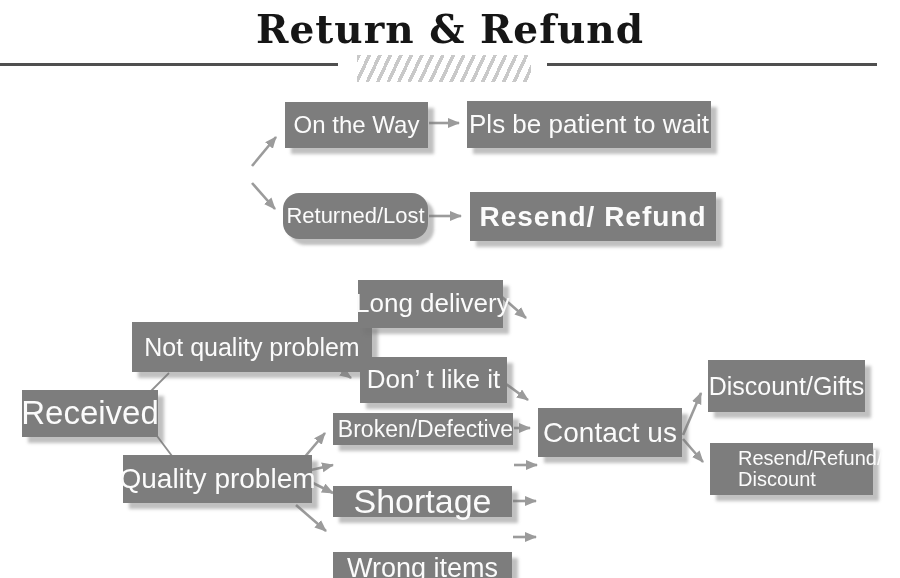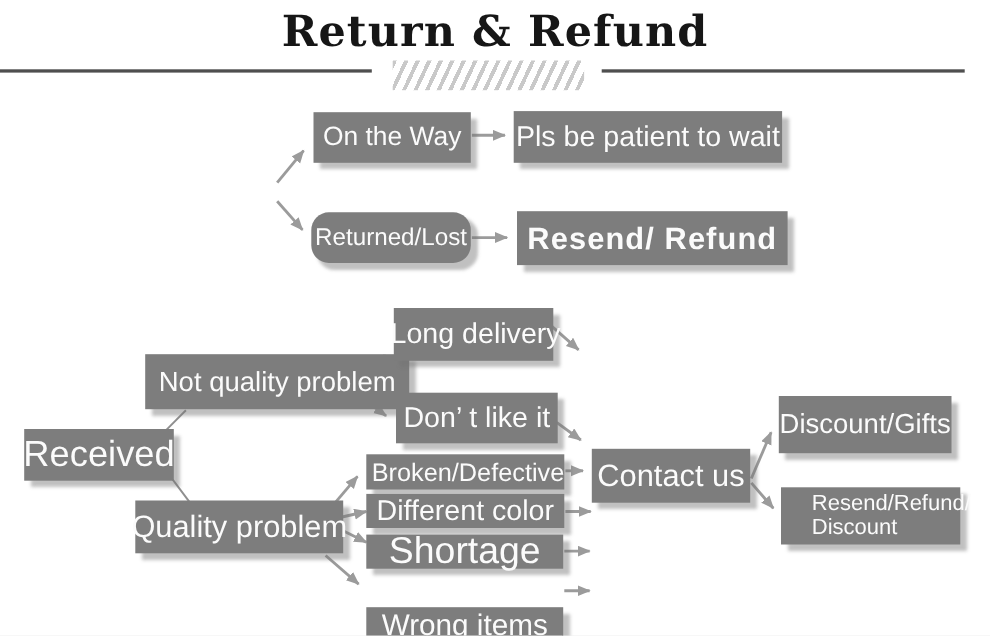--- a/index.html
+++ b/index.html
@@ -113,23 +113,20 @@
   </div>
 
   <div class="box" style="left:360px;top:357px;width:147px;height:46px;font-size:26px;">
     <span class="lbl">Don’ t like it</span>
   </div>
 
   <div class="box" style="left:333px;top:413px;width:180px;height:32px;font-size:23px;justify-content:flex-end;">
     <span class="lbl">Broken/Defective</span>
   </div>
 
-  <div class="box" style="left:333px;top:449px;width:180px;height:31px;font-size:26px;">
-    <span class="lbl">Different color</span>
-  </div>
 
   <div class="box" style="left:333px;top:486px;width:179px;height:31px;font-size:34px;">
     <span class="lbl">Shortage</span>
   </div>
 
   <div class="box" style="left:333px;top:552px;width:179px;height:32px;font-size:27px;">
     <span class="lbl">Wrong items</span>
   </div>
 
   <div class="box" style="left:538px;top:408px;width:144px;height:49px;font-size:28px;">

